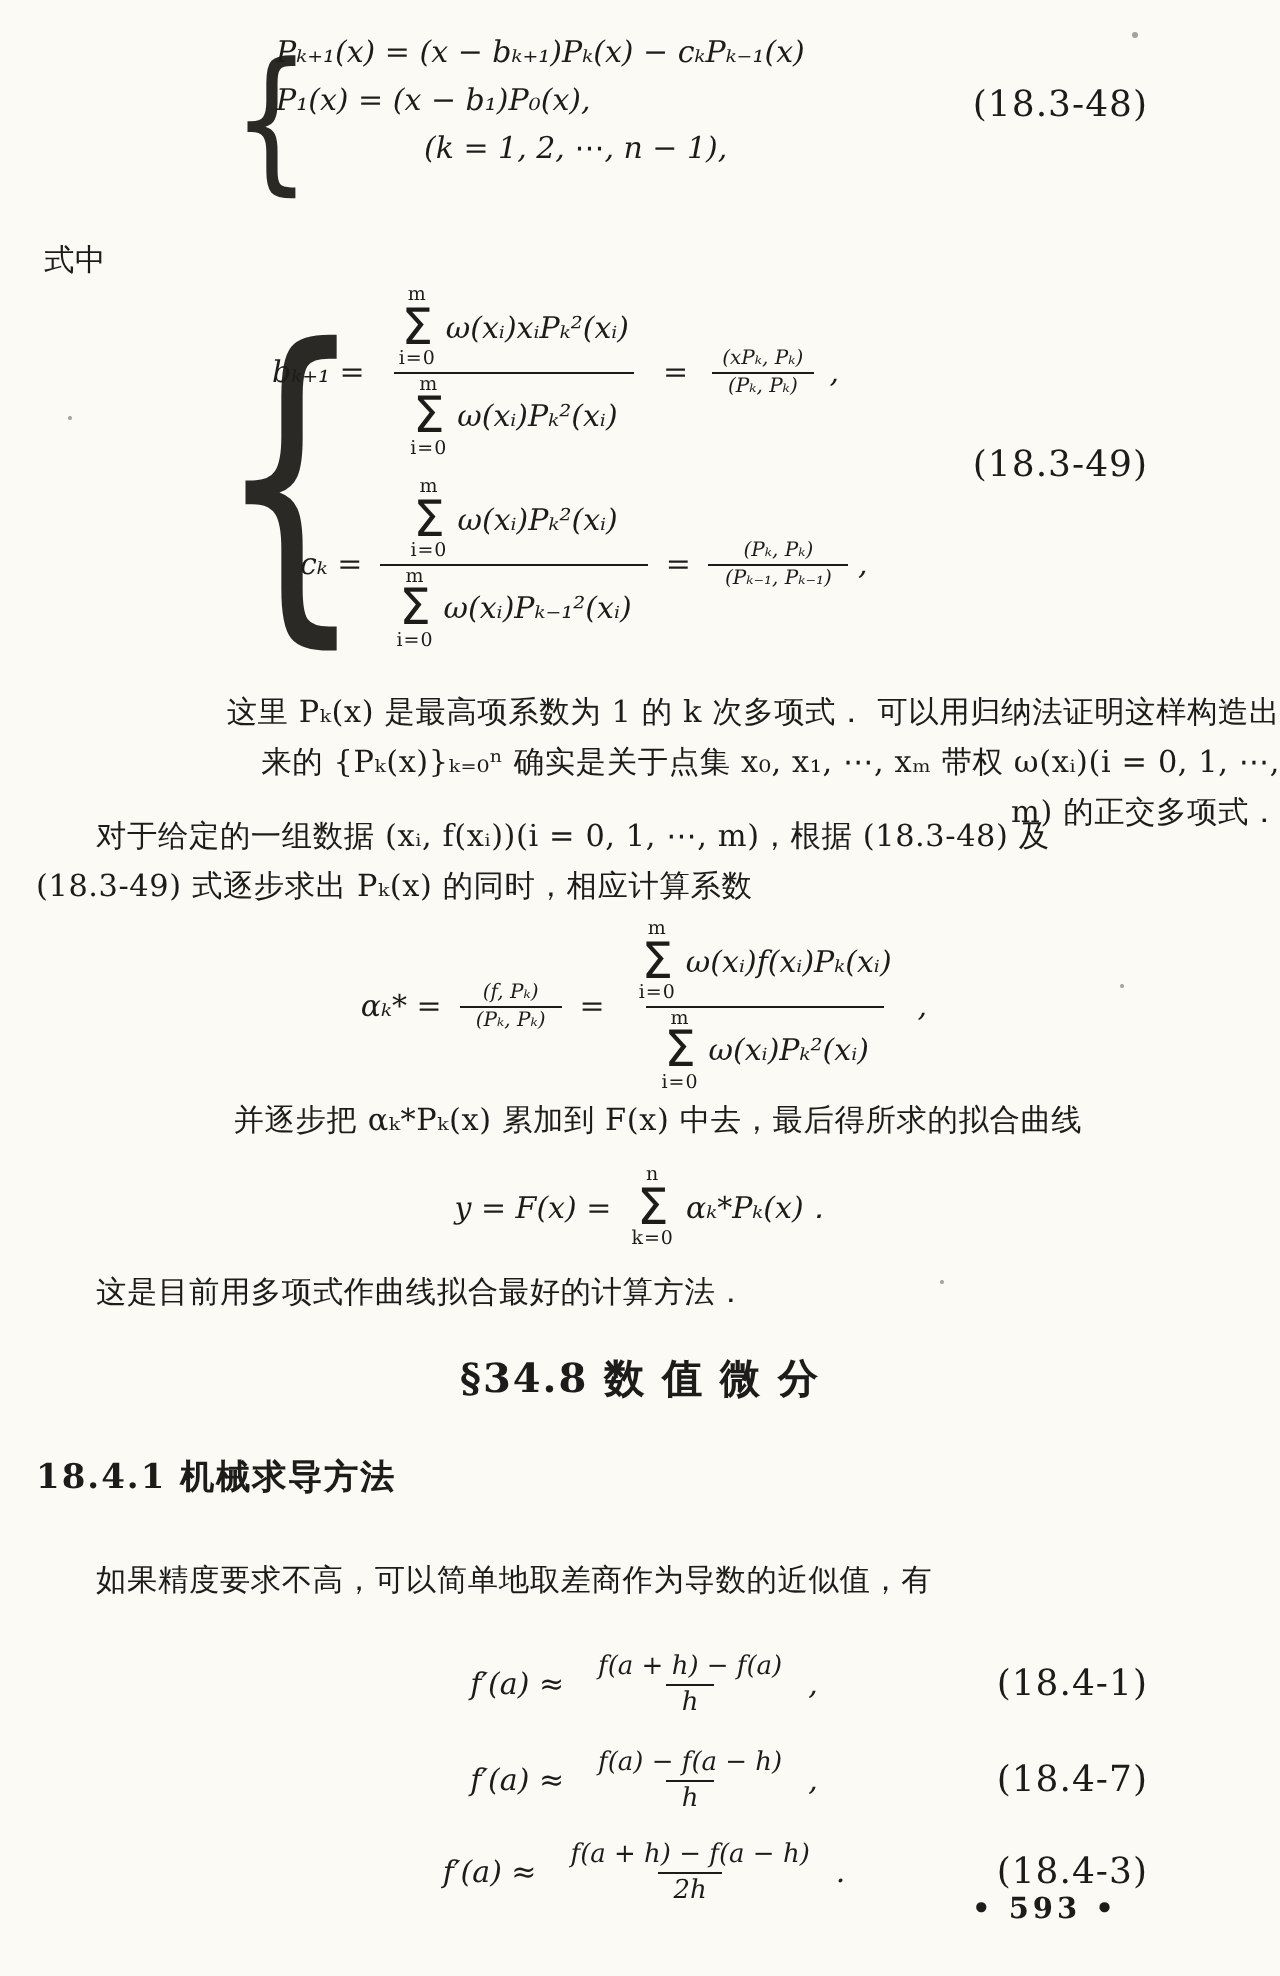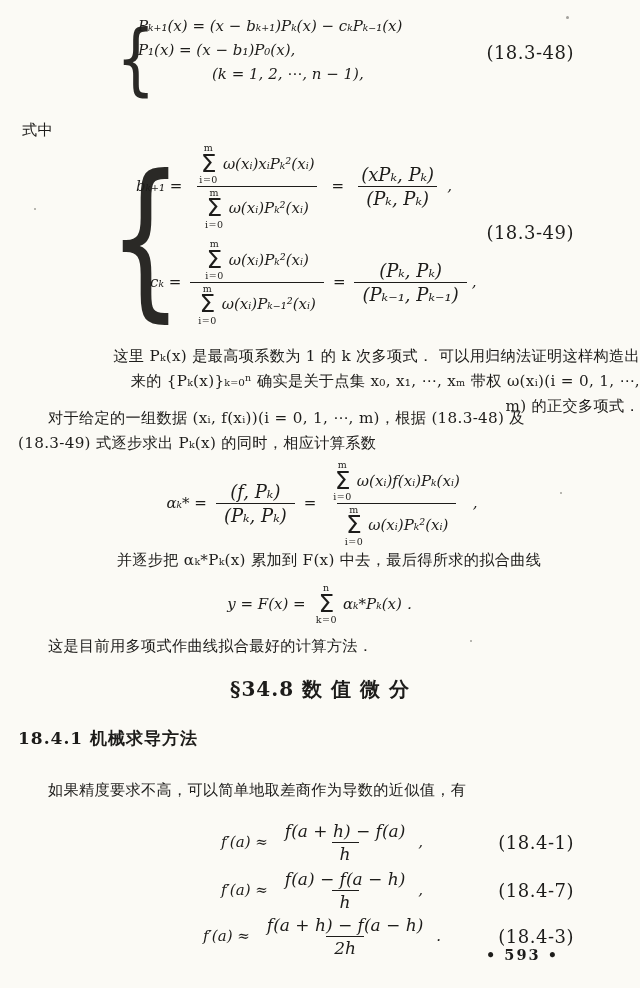--- a/index.html
+++ b/index.html
@@ -21,42 +21,42 @@
   .brace > span { display:block; line-height:0.8; }
   .brace48 { left:116px; top:4px; height:96px; font-size:62px; }
   .brace48 > span { transform:scaleY(1.25); }
   .brace49 { left:108px; top:2px; height:188px; font-size:118px; }
   .brace49 > span { transform:scaleY(1.45); }
 
   
   .frac { display:inline-flex; flex-direction:column; align-items:center; vertical-align:middle; margin:0 5px; font-style:italic; }
   .frac .num, .frac .den { padding:1px 8px; display:flex; align-items:center; justify-content:center; white-space:nowrap; }
   .frac .den { border-top:1.5px solid #1d1c1a; }
-  .frac.small { font-size:18px;justify-content:center; }
+  .frac.small { font-size:10px;justify-content:center; }
 
   
   .bigsum { display:inline-flex; flex-direction:column; align-items:center; line-height:1; margin-right:5px; font-style:normal; }
   .bigsum .lim { font-size:9.5px; letter-spacing:0.5px; }
   .bigsum .sig { font-size:25px; line-height:0.9; font-family:"DejaVu Sans",sans-serif; }
 
   .expr { font-size:15px; font-style:italic; white-space:nowrap; }
   .eqpart { margin:0 4px; }
 
   .eqrow { display:flex; align-items:center; font-size:15px; font-style:italic; }
   .centered { justify-content:center; }
 
   
   .para { font-size:15.2px; line-height:25px; letter-spacing:0.3px; font-style:normal; }
   .para div { white-space:nowrap; }
 
   .section-title { text-align:center; font-size:20px; font-weight:bold; letter-spacing:1px; }
   .subsection-title { font-size:17px; font-weight:bold; letter-spacing:1px; }
 
   .drow { position:absolute; left:0; right:0; display:flex; justify-content:center; align-items:center; font-size:15.5px; font-style:italic; }
-  .drow .frac { font-size:17px;justify-content:space-between; }
+  .drow .frac { font-size:13px;justify-content:space-between; }
   .drow .eqlabel { top:50%; transform:translateY(-50%); }
 
   .pageno { position:absolute; left:486px; top:946px; font-weight:bold; font-size:14.5px; letter-spacing:2px; }
 
   .speck { position:absolute; background:#5a5852; border-radius:50%; opacity:0.55; }
 </style>
 </head>
 <body>
 
 <div class="page">

